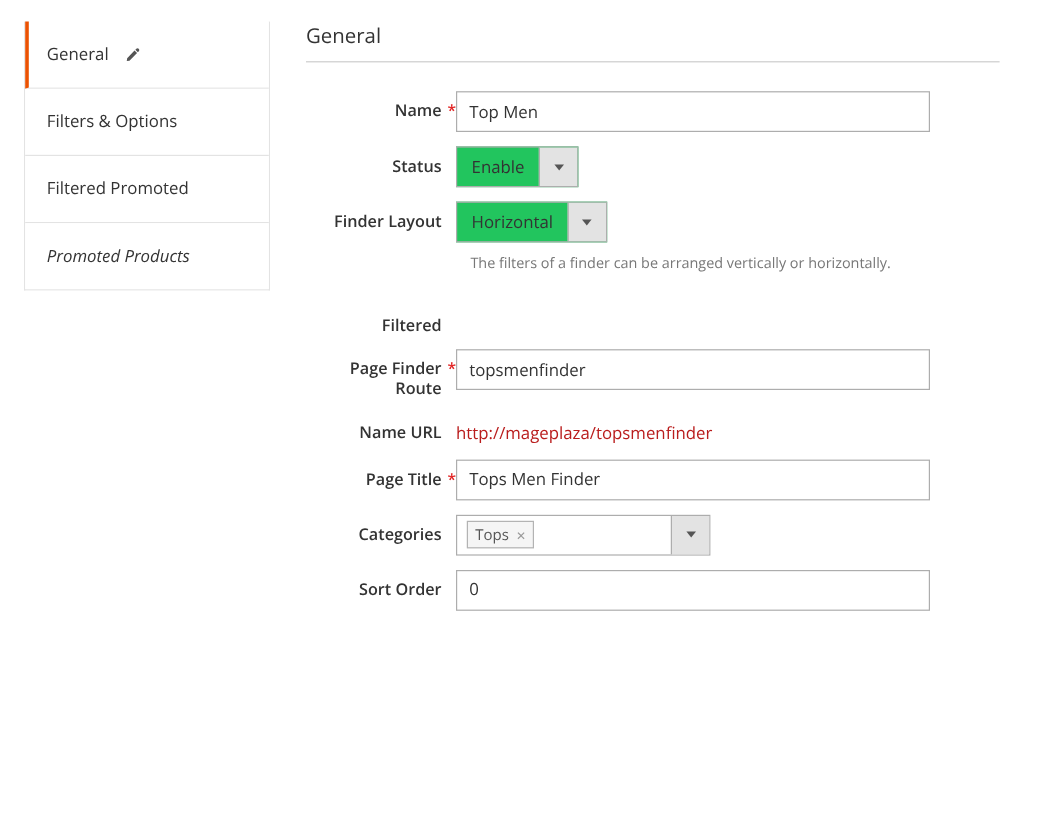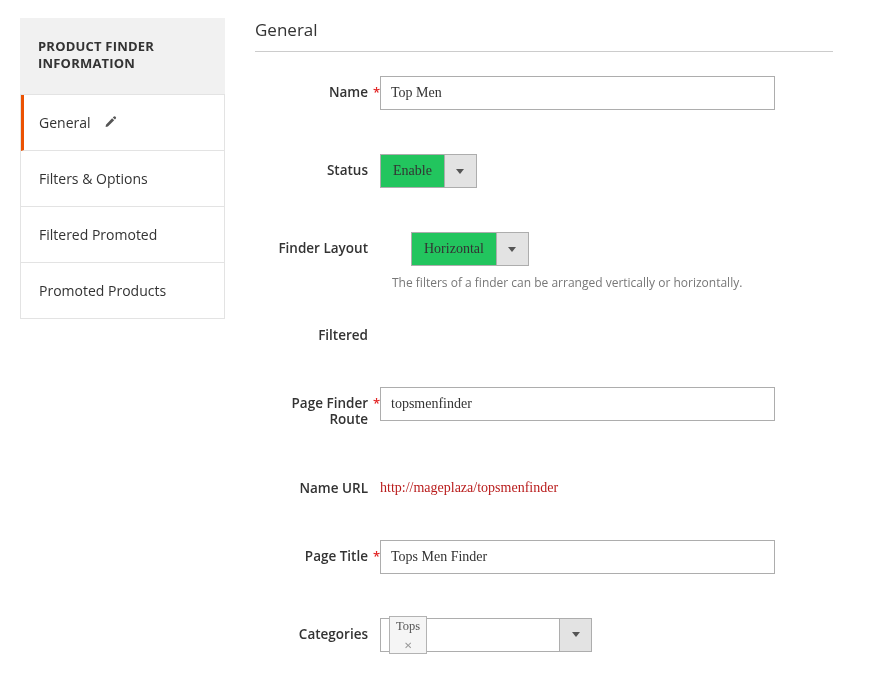--- a/index.html
+++ b/index.html
@@ -36,21 +36,21 @@
     align-items: center;
     gap: 10px;
     padding: 18px 18px;
     font-size: 14px;
     color: #333;
     border-bottom: 1px solid #e3e3e3;
     cursor: pointer;
     background: #fff;
     position: relative;
   }
-  .sidebar-item:last-child { border-bottom: none; }
+  .sidebar-item:last-child { border-bottom: none; font-style: italic; }
   .sidebar-item.active {
     border-left: 3px solid #eb5202;
     padding-left: 15px;
     font-weight: 400;
   }
   .sidebar-item .pencil-icon {
     display: inline-flex;
     margin-left: 2px;
   }
   .main {
@@ -61,23 +61,23 @@
     font-size: 17px;
     color: #333;
     font-weight: 400;
     padding-bottom: 10px;
     border-bottom: 1px solid #ccc;
     margin-bottom: 24px;
   }
   .form-row {
     display: flex;
     align-items: flex-start;
-    margin-bottom: 44px;
-  }
-  .form-row.with-help { margin-bottom: 8px; gap: 31px; }
+    margin-bottom: 12px;
+  }
+  .form-row.with-help { margin-bottom: 8px; }
   .label-col {
     width: 125px;
     text-align: right;
     padding-right: 12px;
     padding-top: 8px;
     color: #333;
     font-weight: 600;
     font-size: 13.5px;
     line-height: 1.2;
     position: relative;
@@ -85,21 +85,20 @@
   }
   .label-col .req {
     color: #e22626;
     position: absolute;
     right: 0px;
     top: 9px;
     font-size: 13px;
   }
   .field-col {
     flex: 1;
-    font-family: Liberation Serif, serif;
   }
   .text-input {
     width: 395px;
     max-width: 100%;
     height: 34px;
     border: 1px solid #adadad;
     padding: 0 10px;
     font-size: 14px;
     color: #333;
     font-family: inherit;
@@ -157,38 +156,36 @@
   }
   .chip {
     display: inline-flex;
     align-items: center;
     gap: 6px;
     border: 1px solid #b3b3b3;
     background: #f5f5f5;
     font-size: 12.5px;
     padding: 2px 6px;
     color: #555;
-    flex-direction: column;
   }
   .chip .remove {
     font-size: 10px;
     color: #999;
     cursor: pointer;
   }
   .multiselect .select-btn {
     border-left: 1px solid #adadad;
   }
   .sort-row { margin-bottom: 0; }
 </style>
 </head>
 <body>
 
 <div class="page">
   <aside class="sidebar">
-    <div class="sidebar-header">PRODUCT FINDER INFORMATION</div>
     <div class="sidebar-tabs">
       <div class="sidebar-item active">
         <span>General</span>
         <span class="pencil-icon">
           <svg width="14" height="14" viewBox="0 0 16 16">
               <path fill="#555" d="M12.1 1.9a1.7 1.7 0 0 1 2.4 2.4l-.9.9-2.4-2.4.9-.9zM10.4 3.6l2.4 2.4L5.6 13.2 3 13.6l.4-2.6 7-7.4z"></path>
             </svg>
         </span>
       </div>
       <div class="sidebar-item">

